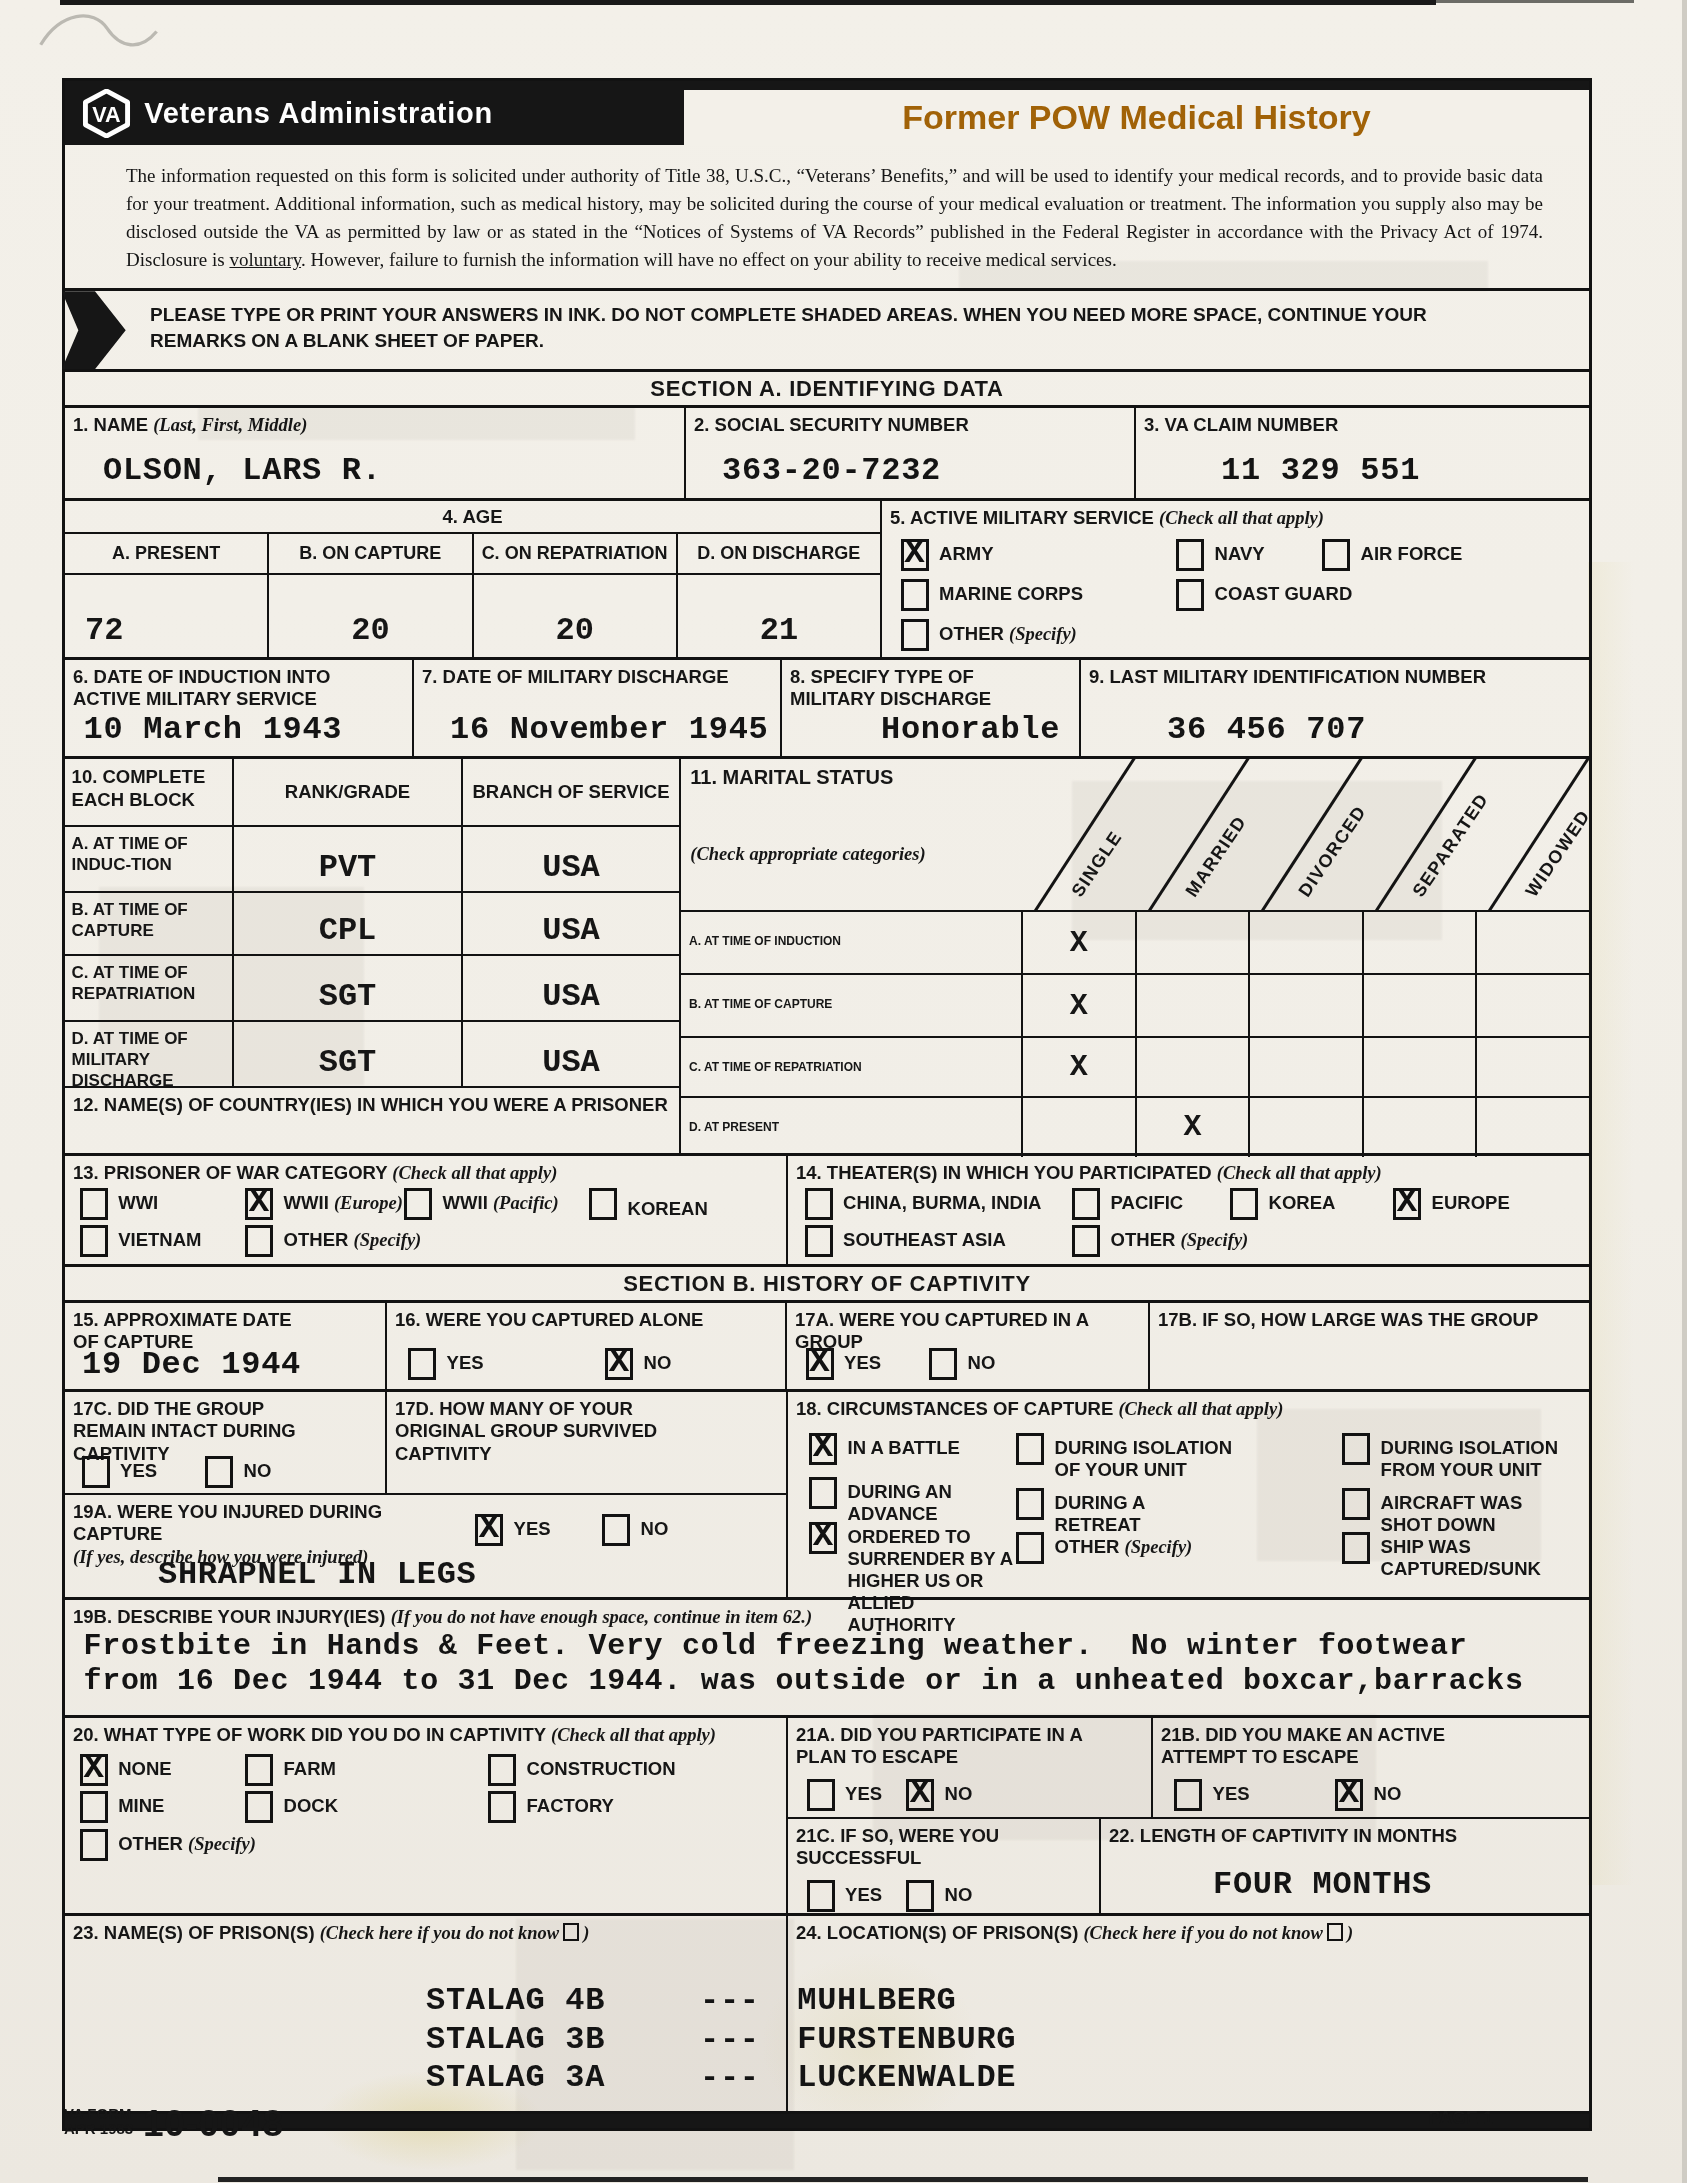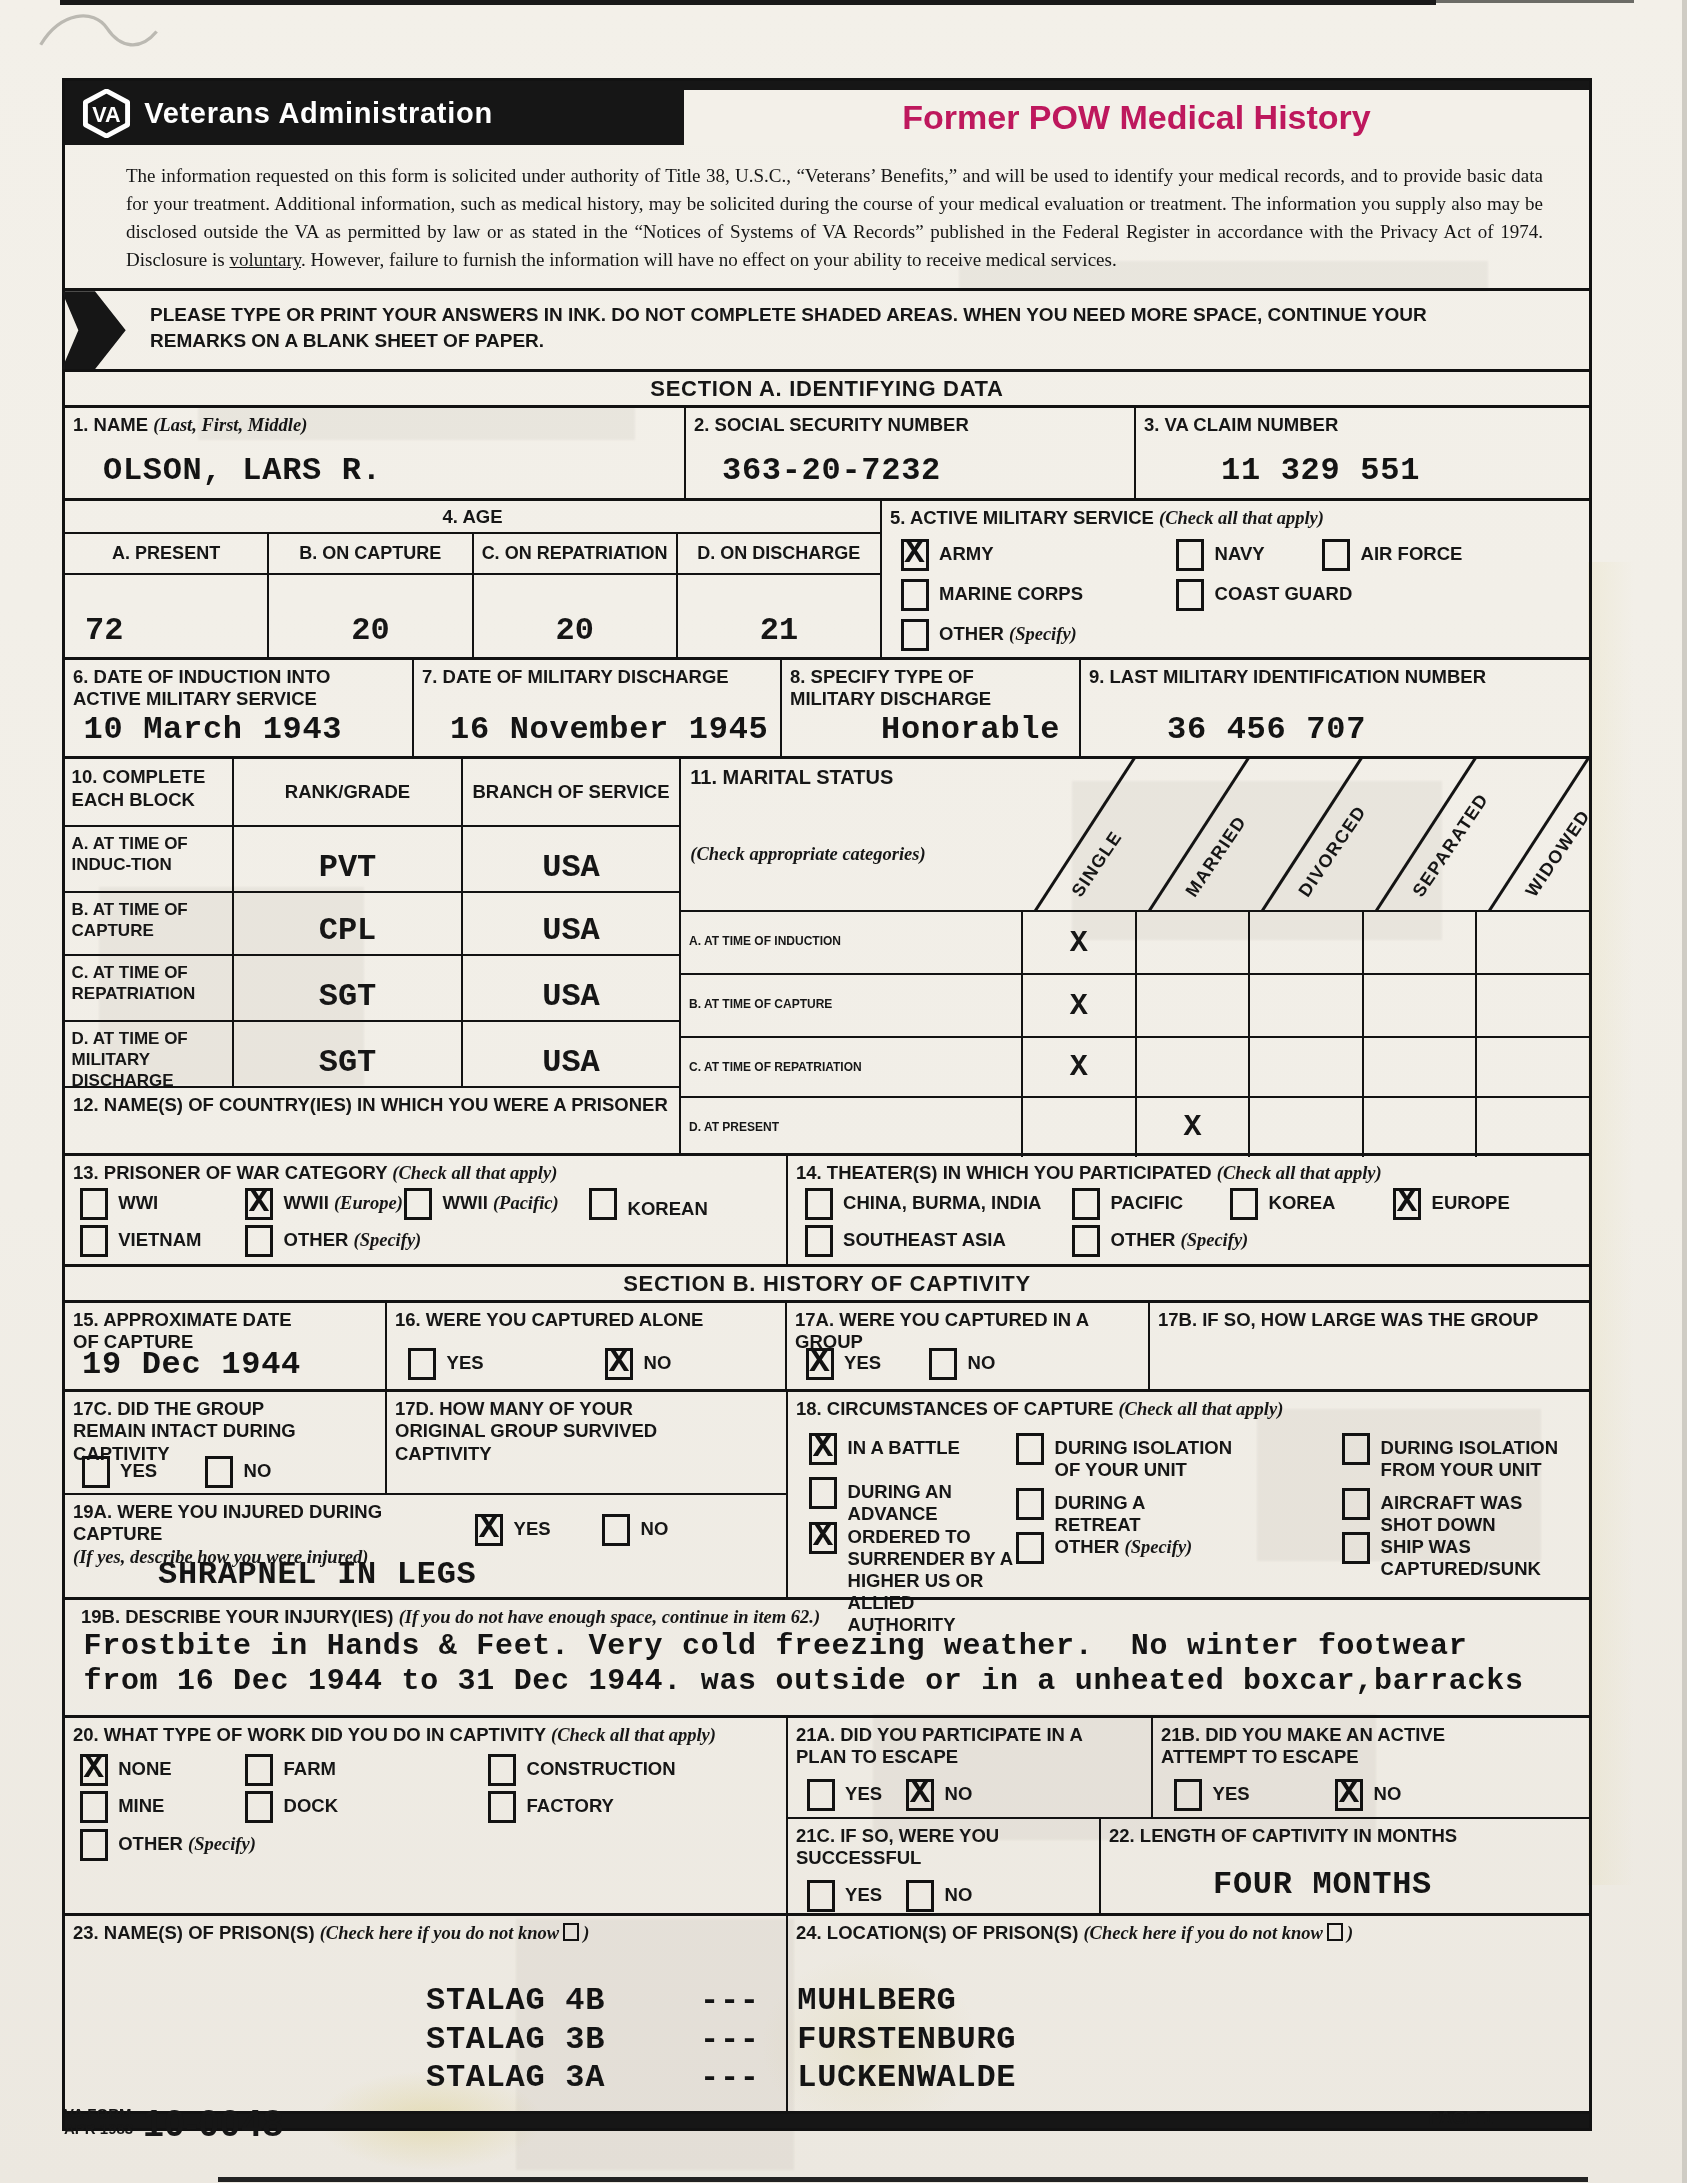--- a/index.html
+++ b/index.html
@@ -25,21 +25,21 @@
   .ghost { position:absolute; background:rgba(110,105,90,.07); filter:blur(1.3px); }
 
   
   .form { position:absolute; left:62px; top:78px; width:1530px;
           border:3.3px solid #121212; background:transparent; }
 
   .hdr { position:relative; height:64px; background:#161616; display:flex; align-items:center; padding-left:17px; }
   .agency { color:#fff; font-size:29px; font-weight:bold; letter-spacing:0.7px; margin-left:13.2px; }
   .titlebox { position:absolute; left:619px; right:0; top:9.3px; bottom:0; background:#f3f0e9;
               display:flex; align-items:center; justify-content:center; }
-  .title { font-size:34px; font-weight:bold; color:#be185d; }
+  .title { font-size:34px; font-weight:bold; color:#a16207; }
 
   .privacy { border-top:0; padding:17px 46px 14.6px 61px; font-family:"Liberation Serif", serif;
              font-size:19px; line-height:1.47; text-align:justify; }
   .privacy .u { text-decoration:underline; }
 
   .instr { position:relative; height:81px; border-top:3.3px solid #121212; }
   .arrow { position:absolute; left:-3.3px; top:0; bottom:0; width:64px; background:#161616;
            clip-path:polygon(0 0,52% 0,100% 50%,52% 100%,0 100%,26% 50%); }
   .instr-text { position:absolute; left:85px; top:10.6px; width:1310px; font-weight:bold; font-size:19px; line-height:1.4; }
 
@@ -599,21 +599,21 @@
         </div>
         <div class="opt" style="left:554px;top:140px;width:232px;">
           <span class="cb">
               <span class="x"></span>
             </span>
           <span class="olbl">SHIP WAS CAPTURED/SUNK</span>
         </div>
       </div>
     </div>
 
-    <div class="row" style="height:118px;display:block;padding-left:8px;">
+    <div class="row" style="height:118px;display:block;">
       <div class="lab"><span>19B. DESCRIBE YOUR INJURY(IES)</span> <span class="hint">(If you do not have enough space, continue in item 62.)</span></div>
       <span class="tv" style="left:18.5px;top:29px;font-size:30px;">Frostbite in Hands &amp; Feet. Very cold freezing weather.  No winter footwear</span>
       <span class="tv" style="left:18.5px;top:64px;font-size:30px;">from 16 Dec 1944 to 31 Dec 1944. was outside or in a unheated boxcar,barracks</span>
     </div>
 
     <div class="row" style="height:198px;">
       <div class="cell" style="width:721px;">
         <div class="lab"><span>20. WHAT TYPE OF WORK DID YOU DO IN CAPTIVITY</span> <span class="hint">(Check all that apply)</span></div>
         <div class="opt" style="left:14.6px;top:36px;">
           <span class="cb">

